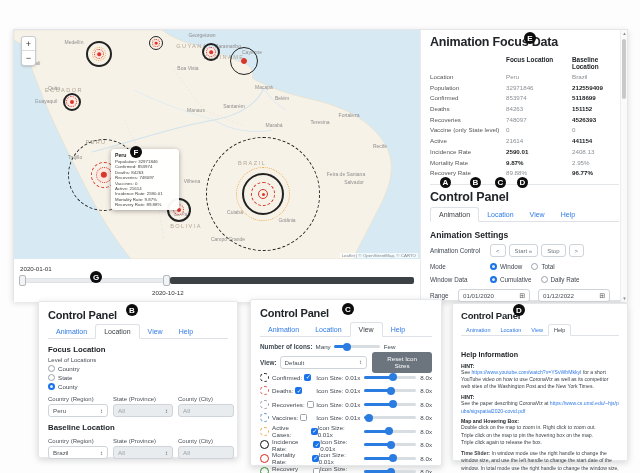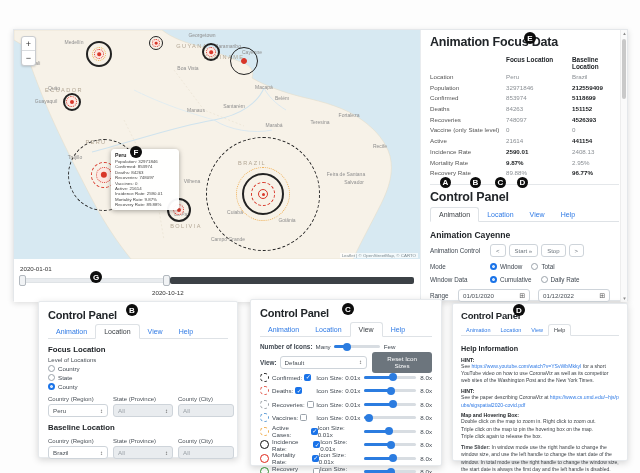--- a/index.html
+++ b/index.html
@@ -92,21 +92,21 @@
   .subhead { font-size:7.8px; font-weight:bold; margin:6px 0 2px; color:#212529; }
   .small-lbl { font-size:6px; color:#4a5158; margin:3px 0 2px; }
   .loc-grid { display:grid; grid-template-columns:60px 60px 56px; column-gap:5px; }
   .loc-grid .small-lbl { margin:4px 0 2px; }
   .vrow { display:flex; align-items:center; height:13.5px; font-size:6.2px; color:#3f4750; }
   .icon-ring { width:9px; height:9px; border-radius:50%; flex:none; margin-right:3px; }
   .slider { position:relative; height:3px; background:#d8dde2; border-radius:2px; flex:none; }
   .slider .fill { position:absolute; left:0; top:0; height:3px; background:#2b7ce0; border-radius:2px; }
   .slider .thumb { position:absolute; top:-2.5px; width:8px; height:8px; border-radius:50%; background:#2b7ce0; transform:translateX(-4px); }
   .reset-btn { background:#6c757d; color:#fff; border:none; border-radius:3px; font-size:6.2px; padding:3.5px 8px; cursor:pointer; }
-  .help-h { font-size:7.2px; font-weight:bold; margin:8px 0 1px; color:#212529; }
+  .help-h { font-size:7.2px; font-weight:bold; margin:14px 0 1px; color:#212529; }
   .help-b { font-size:5.2px; font-weight:bold; margin-top:3.5px; color:#212529; }
   .help-t { font-size:5.1px; color:#3c4146; line-height:1.45; }
   .help-t .lnk, .lnk { color:#2f7ae5; word-break:break-all; }
 
   .badge-letter { position:absolute; width:12px; height:12px; border-radius:50%; background:#0d0d0d; color:#fff;
                   font-size:8px; font-weight:bold; display:flex; align-items:center; justify-content:center; z-index:60; }
 </style>
 </head>
 <body>
 
@@ -271,21 +271,21 @@
       <hr class="divider">
 
       <div class="panel-title">Control Panel</div>
       <div class="tabs">
         <span class="tab active">Animation</span>
         <span class="tab">Location</span>
         <span class="tab">View</span>
         <span class="tab">Help</span>
       </div>
 
-      <div class="section-h">Animation Cayenne</div>
+      <div class="section-h">Animation Settings</div>
 
       <div class="crow">
         <span class="clabel">Animation Control</span>
         <button class="btn">&lt;</button>
         <button class="btn">Start »</button>
         <button class="btn">Stop</button>
         <button class="btn">&gt;</button>
       </div>
 
       <div class="crow">

